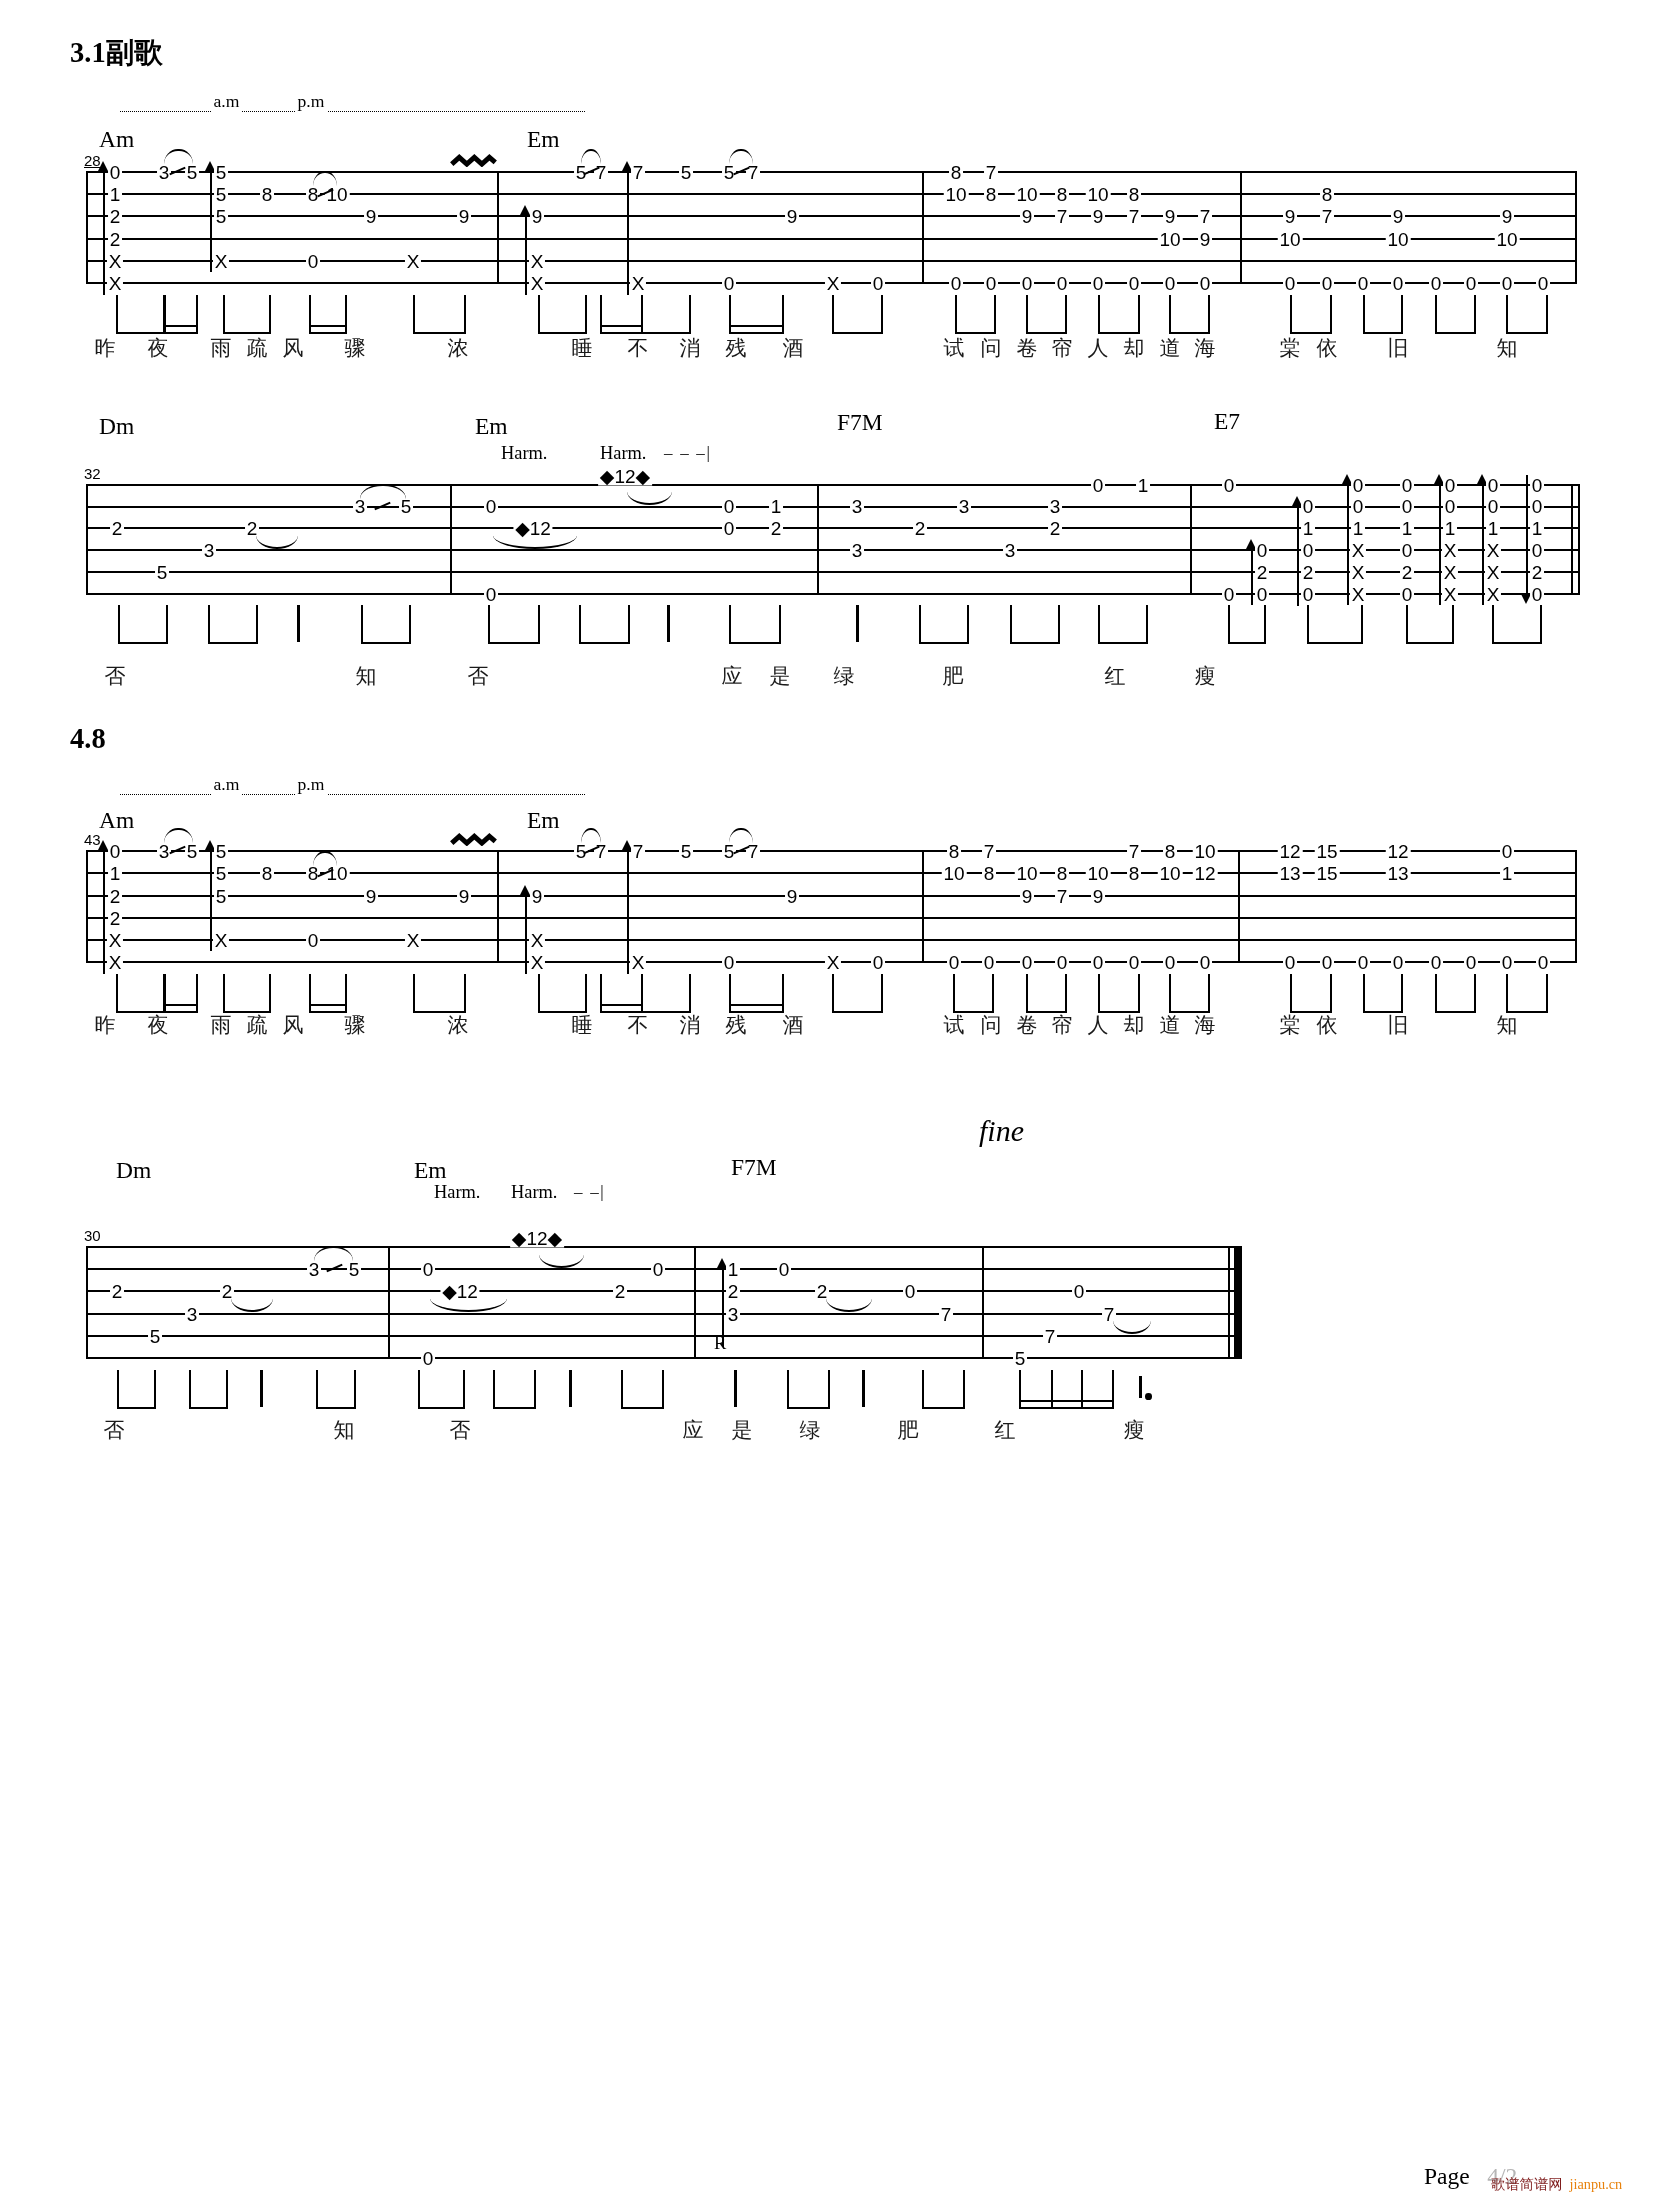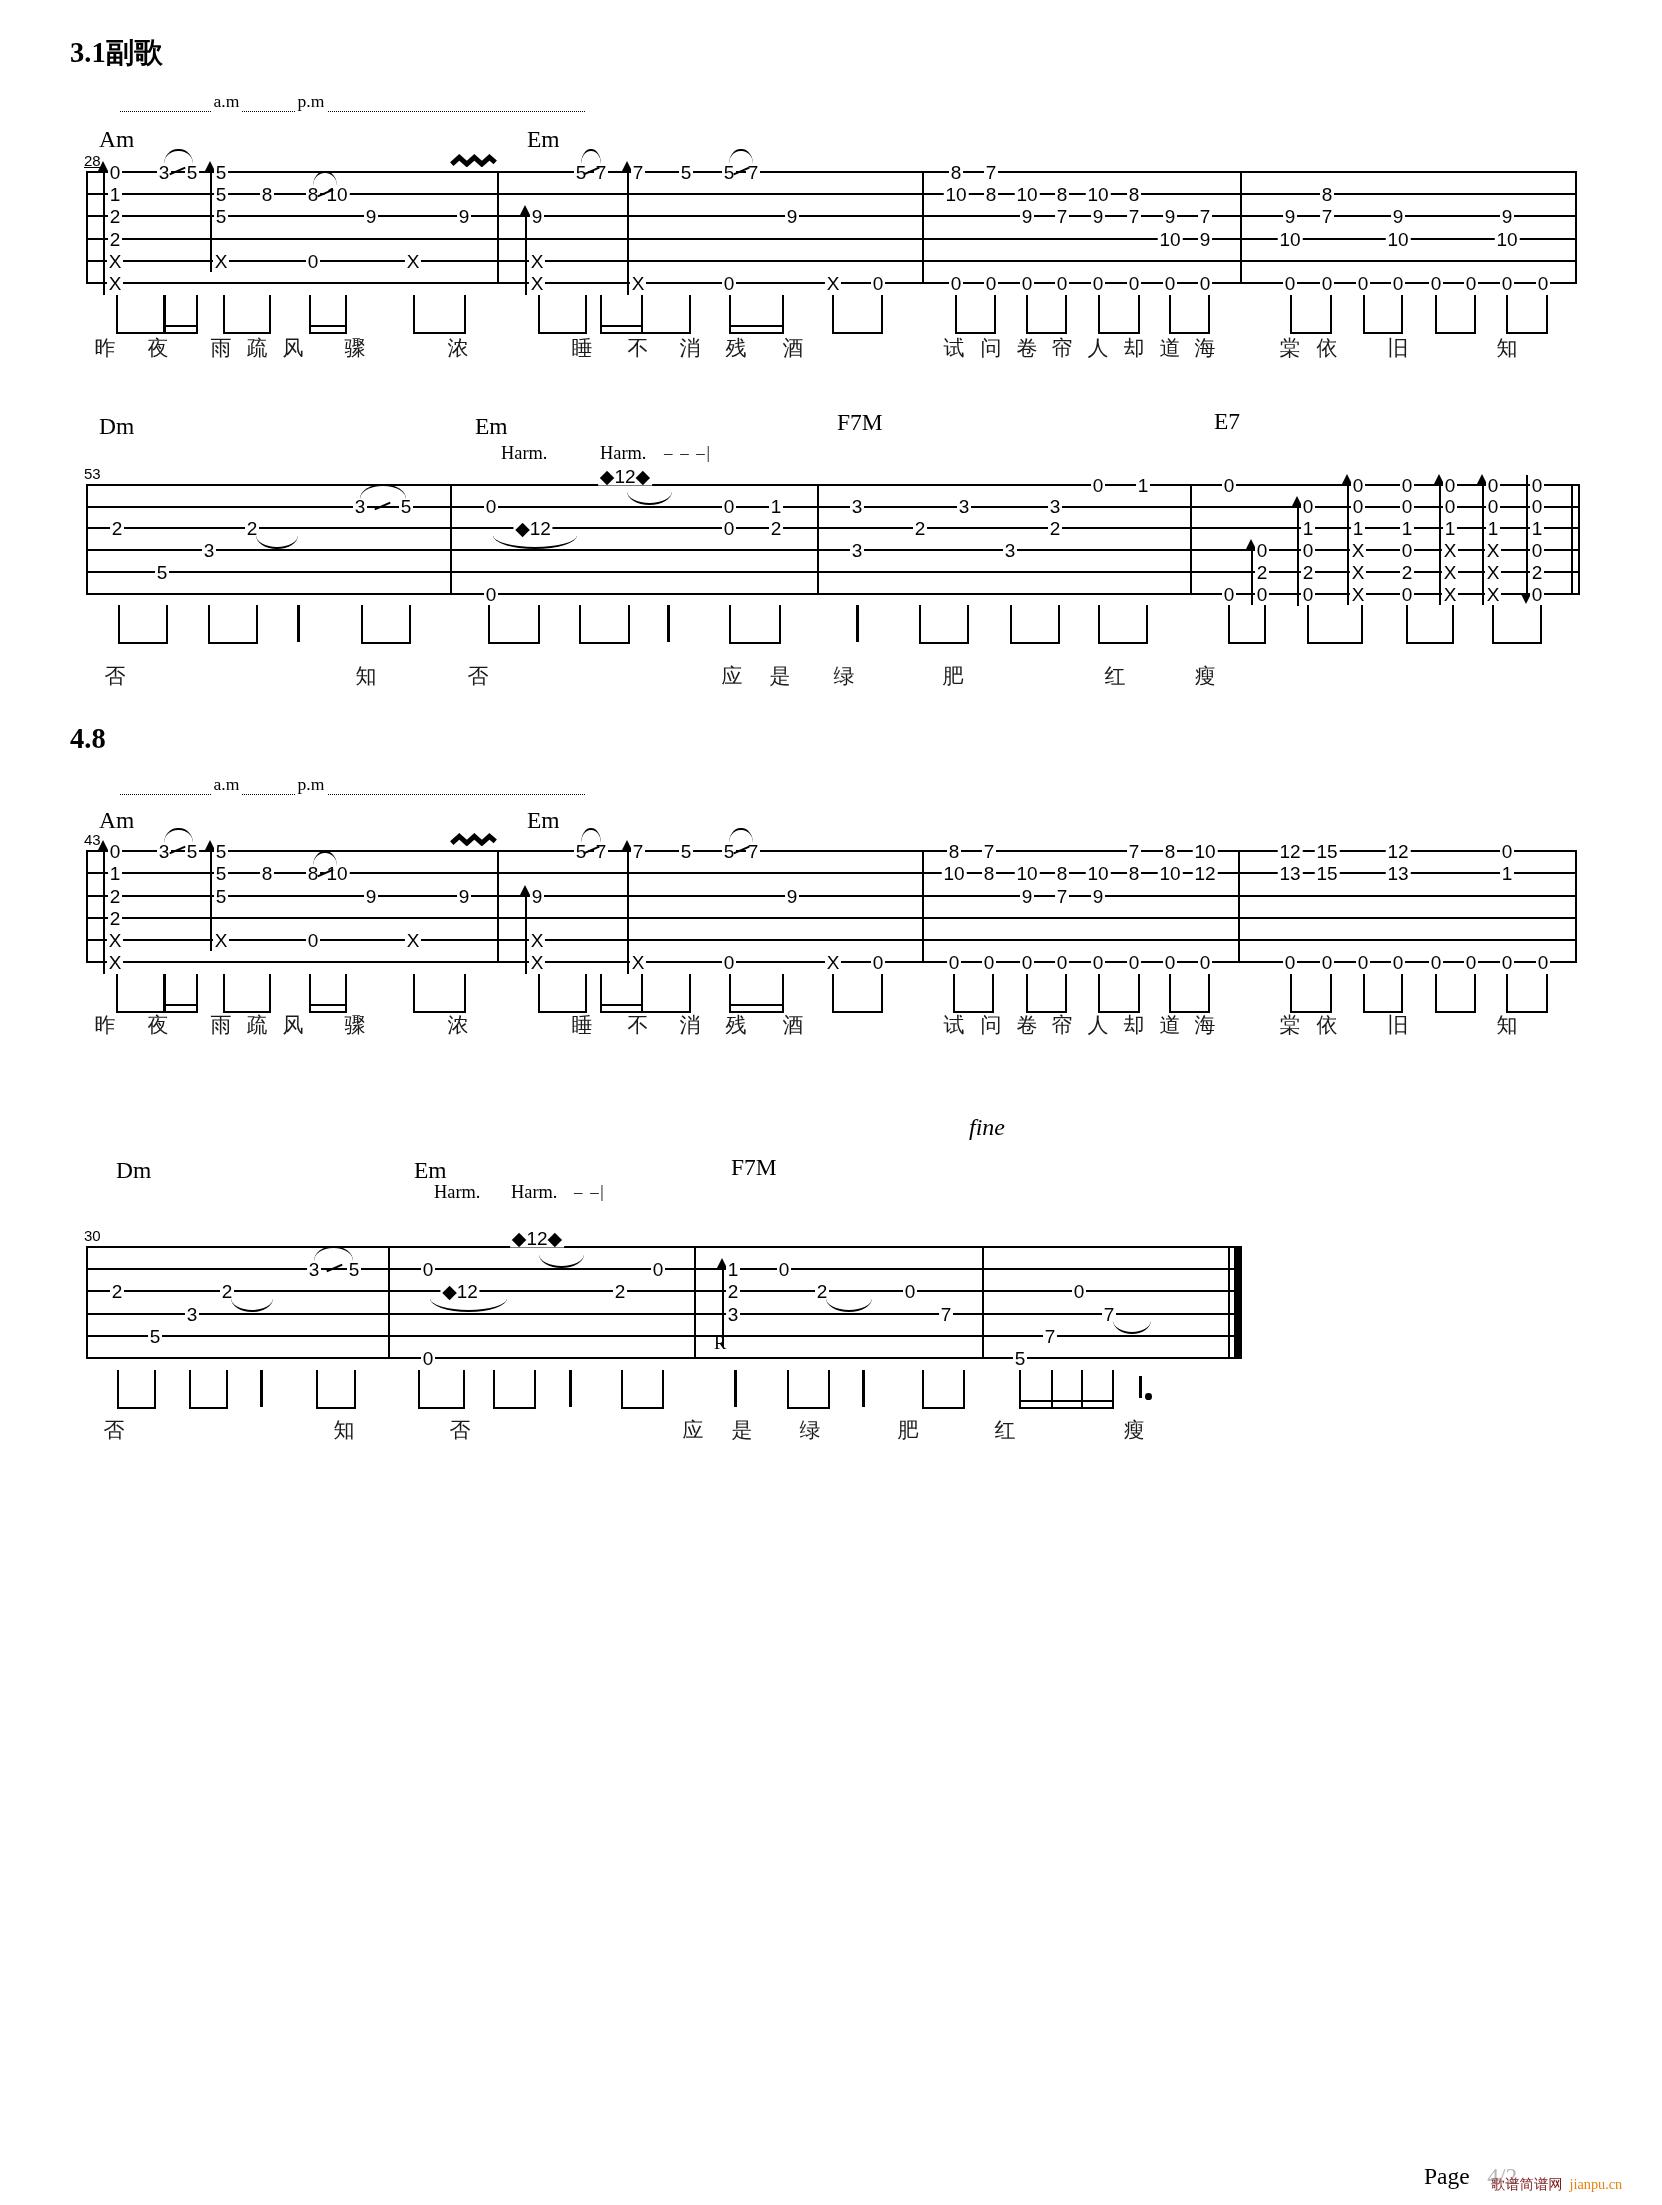--- a/index.html
+++ b/index.html
@@ -8,21 +8,21 @@
   .title{position:absolute;font-weight:bold;font-size:28.5px;font-family:"Liberation Serif",serif;}
   .t1{left:70px;top:34px;}
   .t2{left:70px;top:723px;}
   .ln{position:absolute;height:1.7px;background:#000;}
   .bar{position:absolute;width:1.7px;background:#000;}
   .bar.thick{width:7.5px;}
   .mnum{position:absolute;font-family:"Liberation Sans",sans-serif;font-size:15px;}
   .chord{position:absolute;font-family:"Liberation Serif",serif;font-size:23.5px;}
   .harm{position:absolute;font-family:"Liberation Serif",serif;font-size:18.4px;}
   .dash{position:absolute;font-family:"Liberation Serif",serif;font-size:17px;letter-spacing:1.7px;}
-  .fine{position:absolute;font-family:"Liberation Serif",serif;font-style:italic;font-size:24px;}
+  .fine{position:absolute;font-family:"Liberation Serif",serif;font-style:italic;font-size:30px;margin-left:10px;}
   .rlab{position:absolute;font-family:"Liberation Serif",serif;font-size:18.4px;}
   .note{position:absolute;transform:translate(-50%,-50%);background:#fff;padding:0 1.7px;
         font-family:"Liberation Sans",sans-serif;font-size:19px;line-height:1;white-space:nowrap;}
   .lyr{position:absolute;transform:translate(-50%,-50%);font-family:"Liberation Serif",serif;
        font-size:21px;color:#1a1a1a;}
   .beam{position:absolute;border-left:2.5px solid #000;border-right:2.5px solid #000;border-bottom:2.5px solid #000;}
   .beam .dbl{position:absolute;left:0;right:0;bottom:5px;height:2.5px;background:#000;}
   .beam .istem{position:absolute;top:0;bottom:0;width:2.5px;background:#000;}
   .stem{position:absolute;width:2.5px;background:#000;}
   .arcA{position:absolute;border-top:2.5px solid #000;border-radius:50% 50% 0 0 / 100% 100% 0 0;height:13.4px;}
@@ -217,21 +217,21 @@
       <div class="ln" style="left: 87px; top: 527px; width: 1492px;"></div>
       <div class="ln" style="left: 87px; top: 549px; width: 1492px;"></div>
       <div class="ln" style="left: 87px; top: 571px; width: 1492px;"></div>
       <div class="ln" style="left: 87px; top: 593px; width: 1492px;"></div>
       <div class="bar" style="left: 86px; top: 484px; height: 111px;"></div>
       <div class="bar" style="left: 450px; top: 484px; height: 111px;"></div>
       <div class="bar" style="left: 817px; top: 484px; height: 111px;"></div>
       <div class="bar" style="left: 1190px; top: 484px; height: 111px;"></div>
       <div class="bar" style="left: 1571px; top: 484px; height: 111px;"></div>
       <div class="bar" style="left: 1578px; top: 484px; height: 111px;"></div>
-      <div class="mnum" style="left: 84px; top: 465px;">53</div>
+      <div class="mnum" style="left: 84px; top: 465px;">32</div>
       <div class="chord" style="left: 99px; top: 413px;">Dm</div>
       <div class="chord" style="left: 475px; top: 413px;">Em</div>
       <div class="chord" style="left: 837px; top: 409px;">F7M</div>
       <div class="chord" style="left: 1214px; top: 408px;">E7</div>
       <div class="harm" style="left: 501px; top: 443px;">Harm.</div>
       <div class="harm" style="left: 600px; top: 443px;">Harm.</div>
       <div class="dash" style="left: 664px; top: 443px;">– – –|</div>
       <div class="astem" style="left: 1251px; top: 548px; height: 57px;"></div>
       <div class="ahead up" style="left: 1246px; top: 539px;"></div>
       <div class="astem" style="left: 1297px; top: 505px; height: 101px;"></div>

